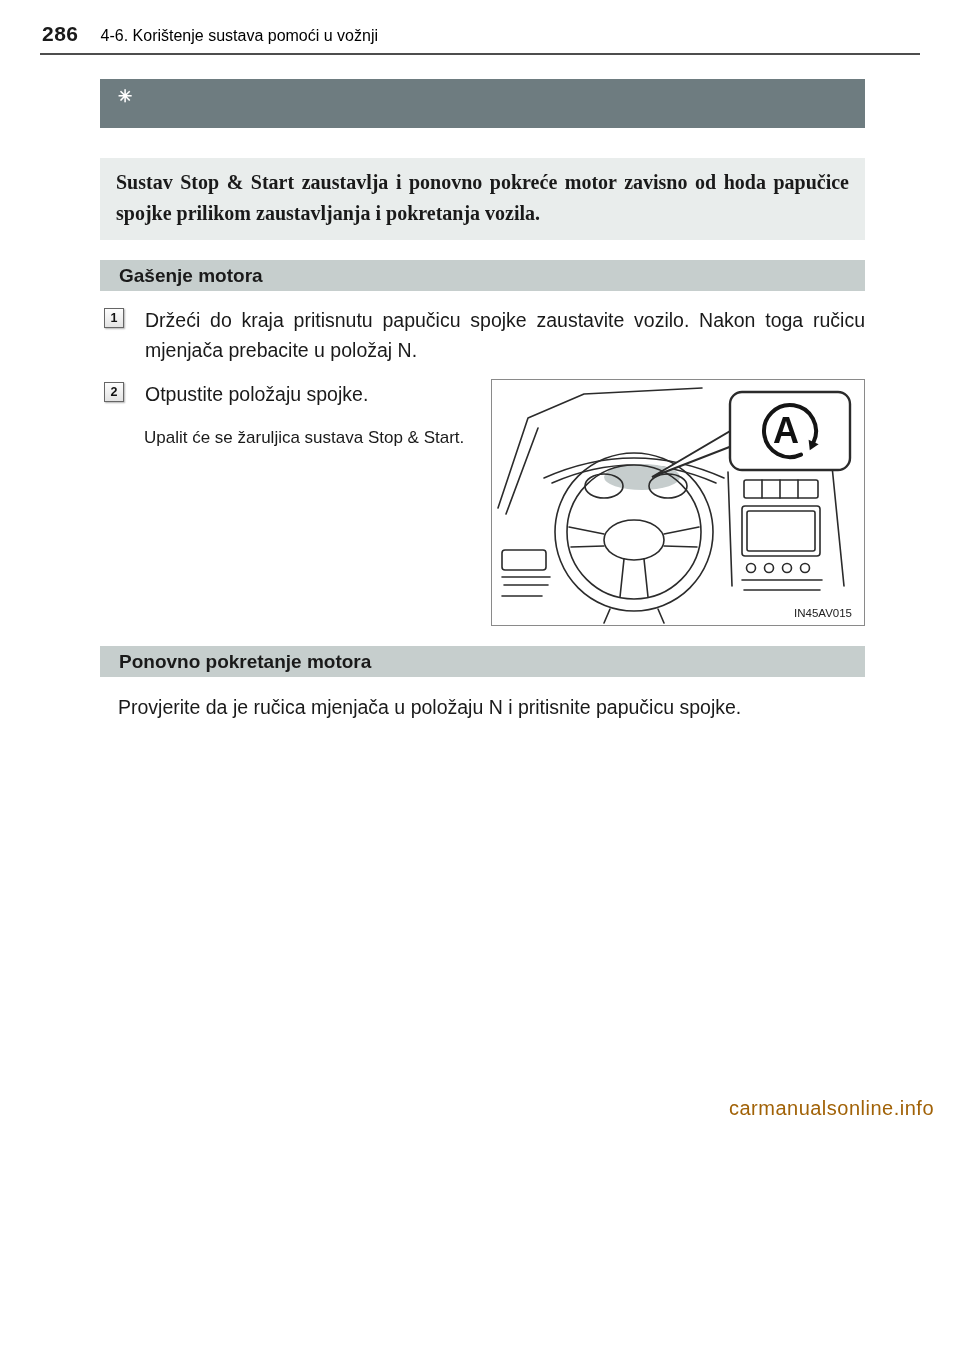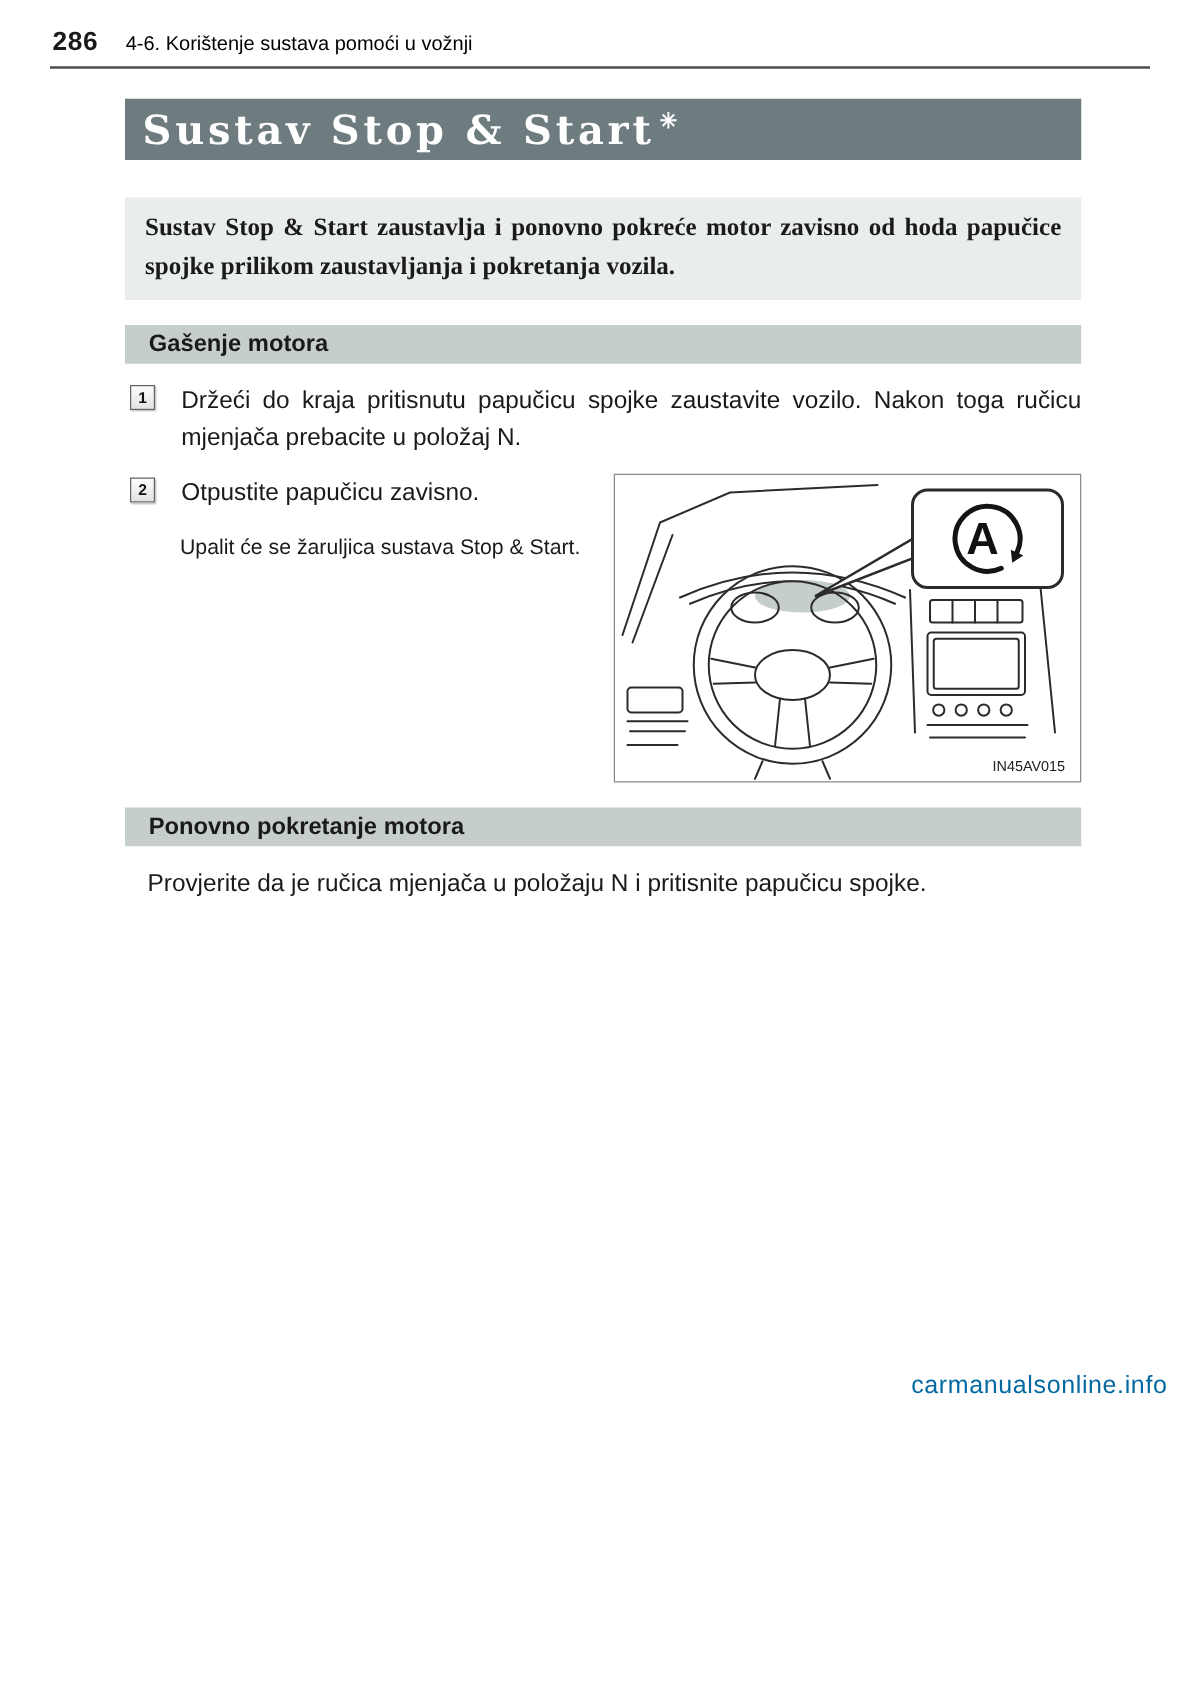--- a/index.html
+++ b/index.html
@@ -63,37 +63,36 @@
   .figure { flex: none; width: 372px; margin: 0; border: 1px solid #8a8a8a; background: #fff; }
   .figure svg { display: block; }
   .figure text { font-family: "Liberation Sans", sans-serif; }
 
   
   .para { margin: 16px 0 0 18px; font-size: 19.5px; line-height: 1.5; }
   .note-block { margin: 12px 0 0 44px; }
   .note-block .note { margin: 0 0 3px; }
 
   .footnote { position: absolute; right: 110px; top: 1252px; font-size: 18px; font-family: Liberation Serif, serif; }
-  .watermark { position: absolute; right: 26px; bottom: 12px; font-size: 20px; color: #0369a1; letter-spacing: .5px; text-align: right; }
+  .watermark { position: absolute; right: 26px; bottom: 12px; font-size: 20px; color: #a16207; letter-spacing: .5px; text-align: right; }
 </style>
 </head>
 <body>
 
 <div class="page">
 
   <header class="page-header">
     <span class="page-num">286</span>
     <span class="chapter">4-6. Korištenje sustava pomoći u vožnji</span>
   </header>
   <div class="header-rule"></div>
 
   <main class="content">
 
     <h1 class="title-bar">
-        <span>Sustav Stop &amp; Start</span>
         <span class="title-ast">✳</span>
       </h1>
 
     <div class="intro-box">
       <p>Sustav Stop &amp; Start zaustavlja i ponovno pokreće motor zavisno od hoda papučice spojke prilikom zaustavljanja i pokretanja vozila.</p>
     </div>
 
     <div class="section-bar">
       <span class="accent"></span>
       <span class="section-label">Gašenje motora</span>
@@ -101,21 +100,21 @@
 
     <div class="step">
       <span class="badge">1</span>
       <p class="step-text justify">Držeći do kraja pritisnutu papučicu spojke zaustavite vozilo. Nakon toga ručicu mjenjača prebacite u položaj N.</p>
     </div>
 
     <div class="row">
       <div class="col-left">
         <div class="step">
           <span class="badge">2</span>
-          <p class="step-text">Otpustite papučicu zavisno.</p>
+          <p class="step-text">Otpustite položaju spojke.</p>
         </div>
         <p class="note justify">Upalit će se žaruljica sustava Stop &amp; Start.</p>
       </div>
 
       <figure class="figure">
         <svg viewBox="0 0 370 245" width="370" height="245" aria-hidden="true">
           <g stroke="#2b2b2b" fill="none" stroke-width="1.6" stroke-linecap="round" stroke-linejoin="round">
 
             <path d="M6,128 L36,38 L92,14 L210,8"></path>
             <path d="M14,134 L46,48"></path>

